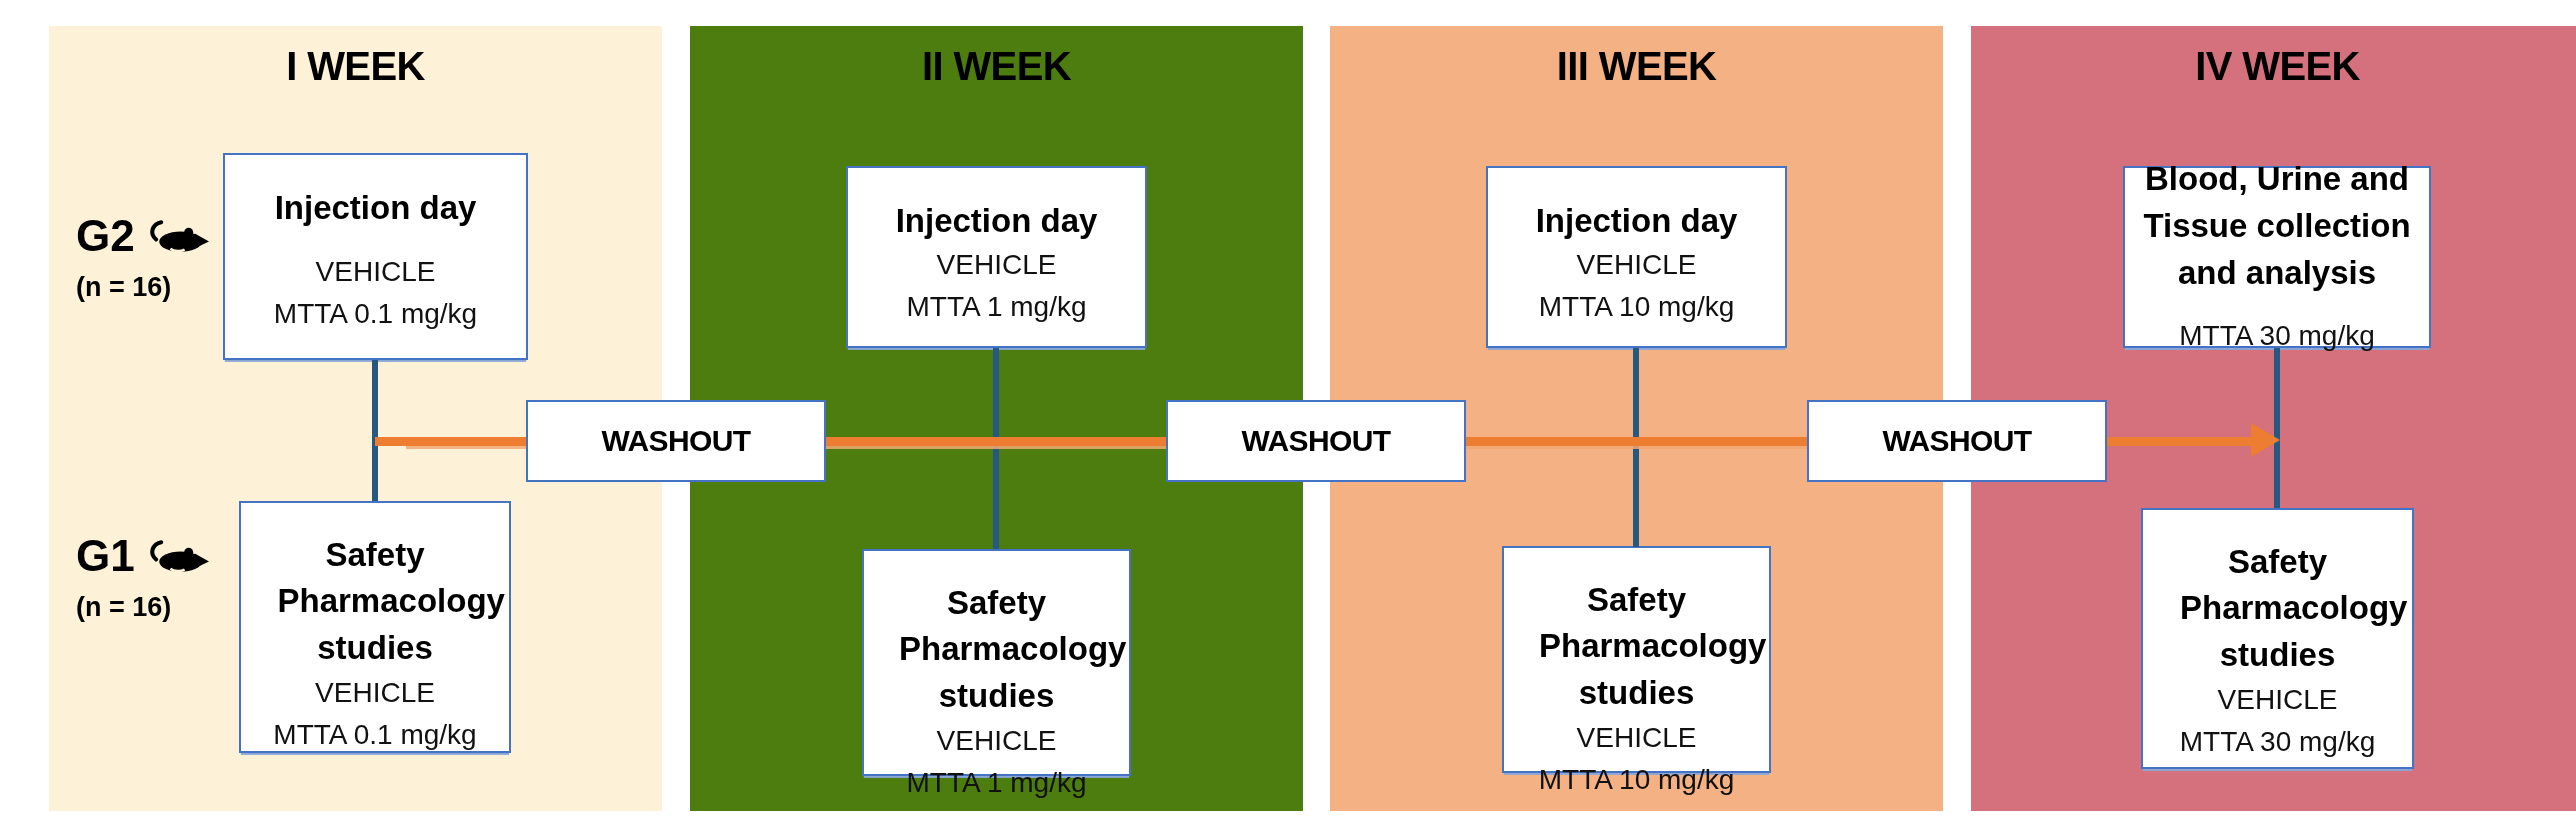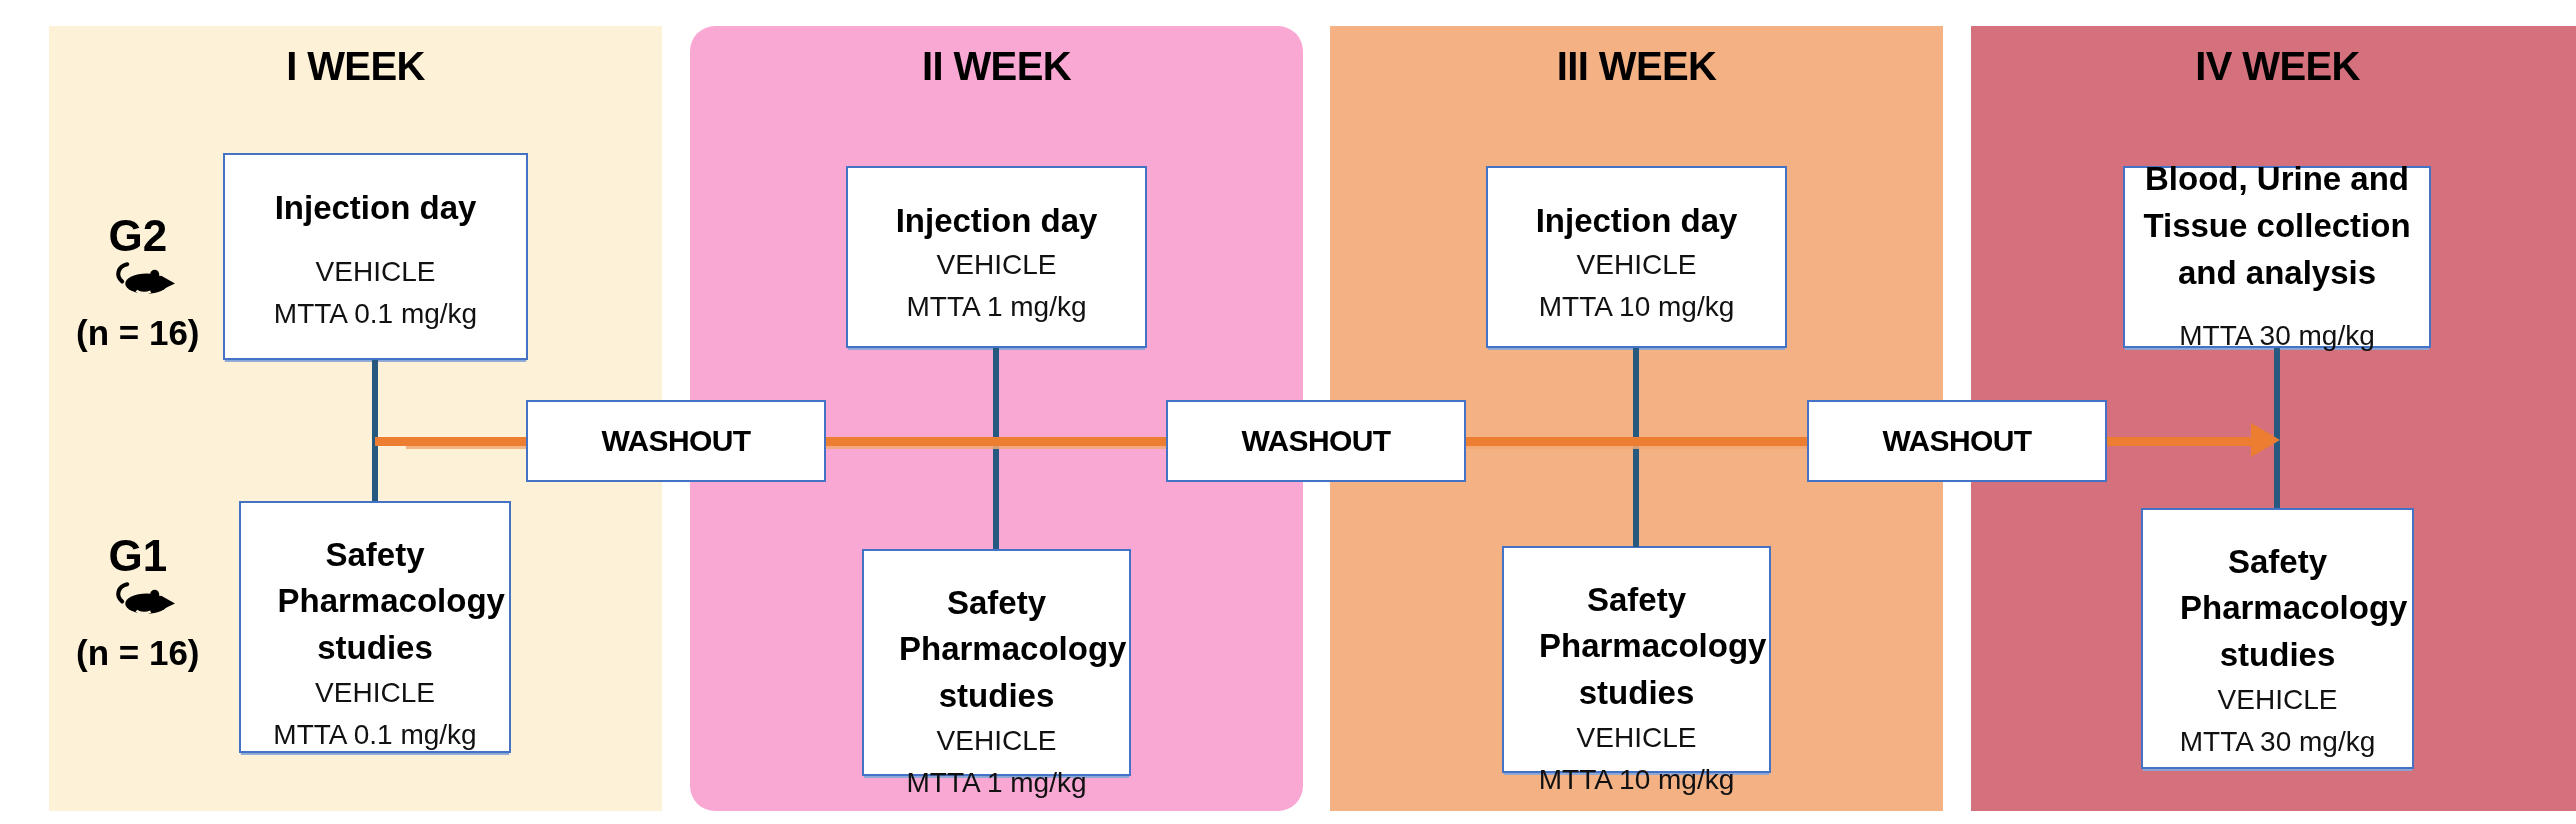--- a/index.html
+++ b/index.html
@@ -61,22 +61,22 @@
   }
   .washout {
     position:absolute; top:400px; width:300px; height:82px;
     background:#ffffff; border:2.4px solid #4472C4; box-sizing:border-box;
     display:flex; align-items:center; justify-content:center;
     font-size:30px; font-weight:bold; letter-spacing:-0.6px; z-index:2;text-align:center;
   }
   .wash1 { left:498px; } .wash2 { left:1138px; } .wash3 { left:1779px; }
 
   .group-label { position:absolute; left:48px; z-index:2; }
-  .group-line1 { font-size:44px; font-weight:bold; line-height:1; display:flex; align-items:center;flex-direction:column; }
-  .group-line2 { font-size:35px; font-weight:bold; line-height:1; margin-top:16px; }
+  .group-line1 { font-size:44px; font-weight:bold; line-height:1; display:flex; align-items:center; }
+  .group-line2 { font-size:27px; font-weight:bold; line-height:1; margin-top:16px; }
   .g2 { top:214px; } .g1 { top:534px; }
   .rat { width:66px; height:41px; margin-left:9.7px; }
 </style>
 </head>
 <body>
 
 <div id="canvas">
 
   <div class="panel p1" style="background: rgb(253, 242, 215);">
     <div class="panel-title">I WEEK</div>
@@ -90,21 +90,21 @@
     <div class="connector"></div>
     <div class="box lower">
       <div class="box-heading">Safety Pharmacology studies</div>
       <div class="box-dose">
         <div>VEHICLE</div>
         <div>MTTA 0.1 mg/kg</div>
       </div>
     </div>
   </div>
 
-  <div class="panel p2" style="background: #f9a8d4; border-radius: 25px;">
+  <div class="panel p2" style="background: #4d7c0f;">
     <div class="panel-title">II WEEK</div>
     <div class="box upper">
       <div class="box-heading">Injection day</div>
       <div class="box-dose">
         <div>VEHICLE</div>
         <div>MTTA 1 mg/kg</div>
       </div>
     </div>
     <div class="connector"></div>
     <div class="box lower">

